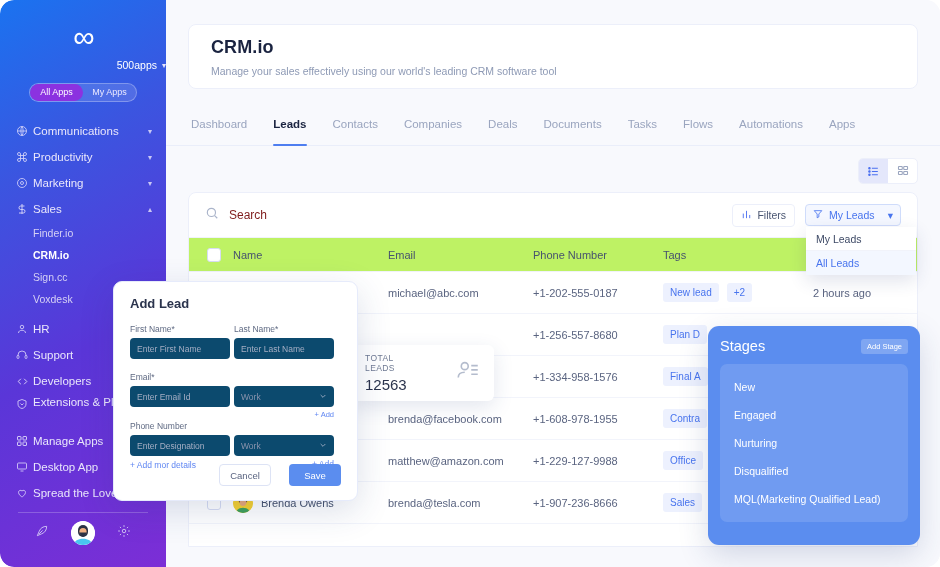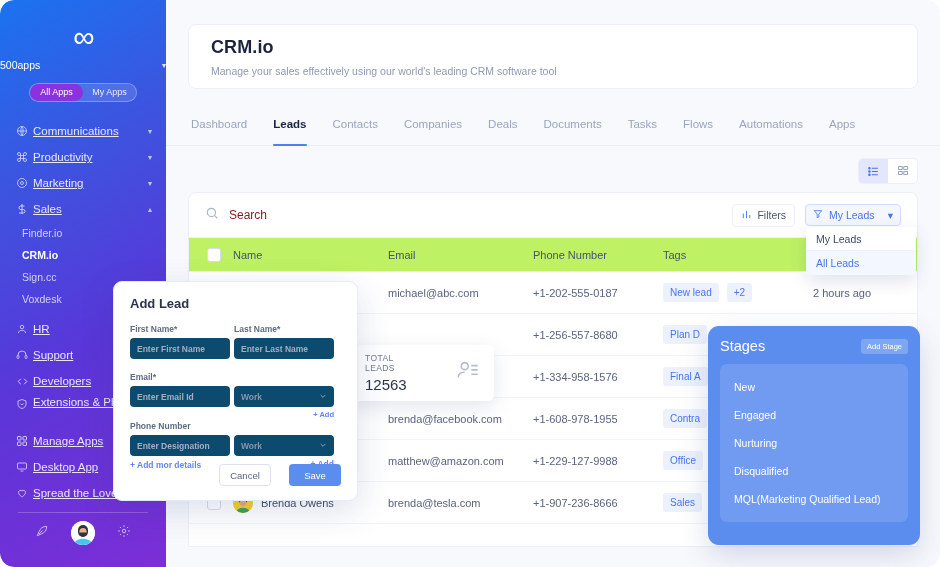--- a/index.html
+++ b/index.html
@@ -26,21 +26,21 @@
     border-radius: 14px 0 0 14px;
     color: #fff;
     overflow: hidden;
   }
   .logo-wrap { text-align: center; padding-top: 24px; }
   .logo-infinity {
     font-size: 30px; line-height: 26px; font-weight: 400;
     letter-spacing: -2px; color: #ffffff;
   }
   .brand-row {
-    display: flex; align-items: center; justify-content: space-between;
+    display: flex; align-items: center; justify-content: flex-end;
     gap: 5px; margin-top: 9px;
   }
   .brand-name { font-size: 10.5px; color: #ffffff; font-weight: 400; }
   .chev { font-size: 8px; color: #e5e2fb; }
 
   .apps-toggle {
     margin: 12px auto 0; width: 108px; height: 19px;
     border-radius: 10px;
     background: rgba(255,255,255,0.13);
     border: 1px solid rgba(255,255,255,0.28);
@@ -58,28 +58,28 @@
   .nav-item {
     display: flex; align-items: center;
     height: 26px; padding: 0 14px 0 16px;
     font-size: 11.5px; color: #e9e6fb; position: relative;
   }
   .nav-item .nav-ico {
     width: 17px; flex: none; display: inline-flex;
     align-items: center; justify-content: flex-start;
     opacity: .92;
   }
-  .nav-item .nav-label { flex: 1; text-decoration: underline; }
+  .nav-item .nav-label { flex: 1; }
   .nav-item .nav-chev { font-size: 8px; opacity: .8; }
   .nav-item.two-line { height: 34px; align-items: flex-start; padding-top: 2px; }
   .nav-item.two-line .nav-ico { padding-top: 2px; }
   .nav-item.two-line .nav-label { line-height: 13px; }
 
   .sub-item {
-    height: 22px; padding-left: 22px; font-size: 10.5px;
+    height: 22px; padding-left: 33px; font-size: 10.5px;
     color: #d5d0f5; display: flex; align-items: center;
   }
   .sub-item.active { color: #ffffff; font-weight: bold; }
 
   .side-divider {
     margin: 6px 18px 0; height: 1px;
     background: rgba(255,255,255,0.22);
   }
   .side-footer {
     display: flex; align-items: center; justify-content: center;
@@ -221,21 +221,21 @@
 
   .add-lead {
     position: absolute; left: 113px; top: 281px;
     width: 245px; height: 220px;
     background: #ffffff; border-radius: 9px;
     border: 1px solid #e6ebfb;
     box-shadow: 0 10px 34px rgba(40,60,120,0.16);
     padding: 14px 16px; z-index: 20;
   }
   .add-lead h2 { font-size: 13px; color: #2b344d; font-weight: bold; }
-  .al-grid { display: flex; gap: 4px; margin-top: 13px; font-weight: bold; }
+  .al-grid { display: flex; gap: 4px; margin-top: 13px; }
   .al-col { width: 100px; }
   .al-label { font-size: 8.5px; color: #5f6a83; margin-bottom: 4px; }
   .al-input {
     height: 21px; background: #0c4a6e; border-radius: 4px;
     font-size: 8.5px; color: #a5aec4;
     display: flex; align-items: center; padding: 0 7px;
   }
   .al-input.sel { justify-content: space-between; color: #8a94ad; }
   .al-addmini { font-size: 7.5px; color: #5f86f2; text-align: right; margin-top: 3px; }
   .al-more { font-size: 8.5px; color: #5f86f2; margin-top: 4px; }

